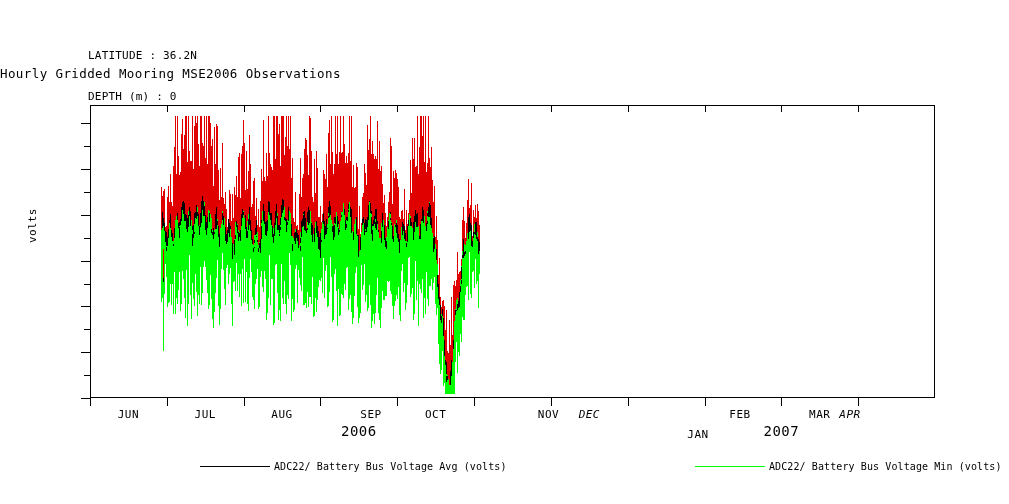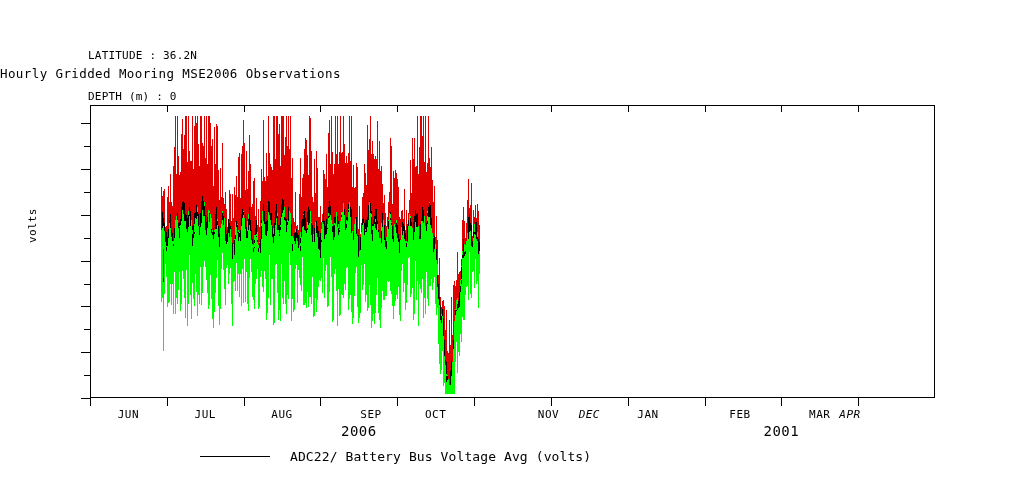--- a/index.html
+++ b/index.html
@@ -32,22 +32,22 @@
   .xtick{position:absolute;top:0;width:0;height:8px;border-left:1.5px solid #000;}
   .xtick-top{position:absolute;top:0;width:0;height:7px;border-left:1.5px solid #000;}
   .xlabel{position:absolute;top:10px;transform:translateX(-50%);font-size:11px;
           letter-spacing:0.5px;white-space:nowrap;}
   .yearlabel{position:absolute;top:25px;transform:translateX(-50%);font-size:14px;
              letter-spacing:0.5px;white-space:nowrap;}
   #xticks-top{position:absolute;left:90px;top:105px;width:845px;height:8px;}
 
   
   #legend{position:absolute;left:0;top:449px;width:1009px;height:16px;}
-  .legend-item{position:absolute;top:0;display:flex;align-items:center;gap:20px;
-               font-size:13px;white-space:nowrap;letter-spacing:0.1px;}
+  .legend-item{position:absolute;top:12px;display:flex;align-items:center;gap:4px;
+               font-size:10px;white-space:nowrap;letter-spacing:0.1px;}
   .legend-line{display:inline-block;width:70px;height:0;border-top:1.6px solid #000;}
 </style>
 </head>
 <body>
 
 <div id="meta">
   <div>LATITUDE : 36.2N</div>
   <div>DEPTH (m) : 0</div>
 </div>
 
@@ -2957,29 +2957,33 @@
     <div class="xlabel" style="left: 192.045px;">AUG</div>
     <div class="xtick" style="left: 230.455px;"></div>
     <div class="xlabel" style="left: 281px;">SEP</div>
     <div class="xtick" style="left: 307.273px;"></div>
     <div class="xlabel" style="left: 345.682px;">OCT</div>
     <div class="xtick" style="left: 384.091px;"></div>
     <div class="xlabel" style="left: 422.5px; margin-left: 36px;">NOV</div>
     <div class="xtick" style="left: 460.909px;"></div>
     <div class="xlabel" style="left: 499.318px; font-style: italic;">DEC</div>
     <div class="xtick" style="left: 537.727px;"></div>
-    <div class="xlabel" style="left: 558px;">JAN</div>
+    <div class="xlabel" style="left: 608px; margin-top: 20px;">JAN</div>
     <div class="xtick" style="left: 614.545px;"></div>
     <div class="xlabel" style="left: 650px;">FEB</div>
     <div class="xtick" style="left: 691.364px;"></div>
     <div class="xlabel" style="left: 729.773px; text-align: center;">MAR</div>
     <div class="xtick" style="left: 768.182px;"></div>
     <div class="xlabel" style="left: 760px; font-style: italic;">APR</div>
     <div class="yearlabel" style="left: 268.864px;">2006</div>
-    <div class="yearlabel" style="left: 691.364px;">2001</div>
+    <div class="yearlabel" style="left: 691.364px;">2007</div>
   </div>
 
 <div id="legend">
     <div class="legend-item" style="left: 200px;">
       <span class="legend-line" style="border-top-color: rgb(0, 0, 0);"></span>
       <span>ADC22/ Battery Bus Voltage Avg (volts)</span>
     </div>
+    <div class="legend-item" style="left: 695px;">
+      <span class="legend-line" style="border-top-color: rgb(0, 255, 0);"></span>
+      <span>ADC22/ Battery Bus Voltage Min (volts)</span>
+    </div>
   </div>
 
 </body></html>

